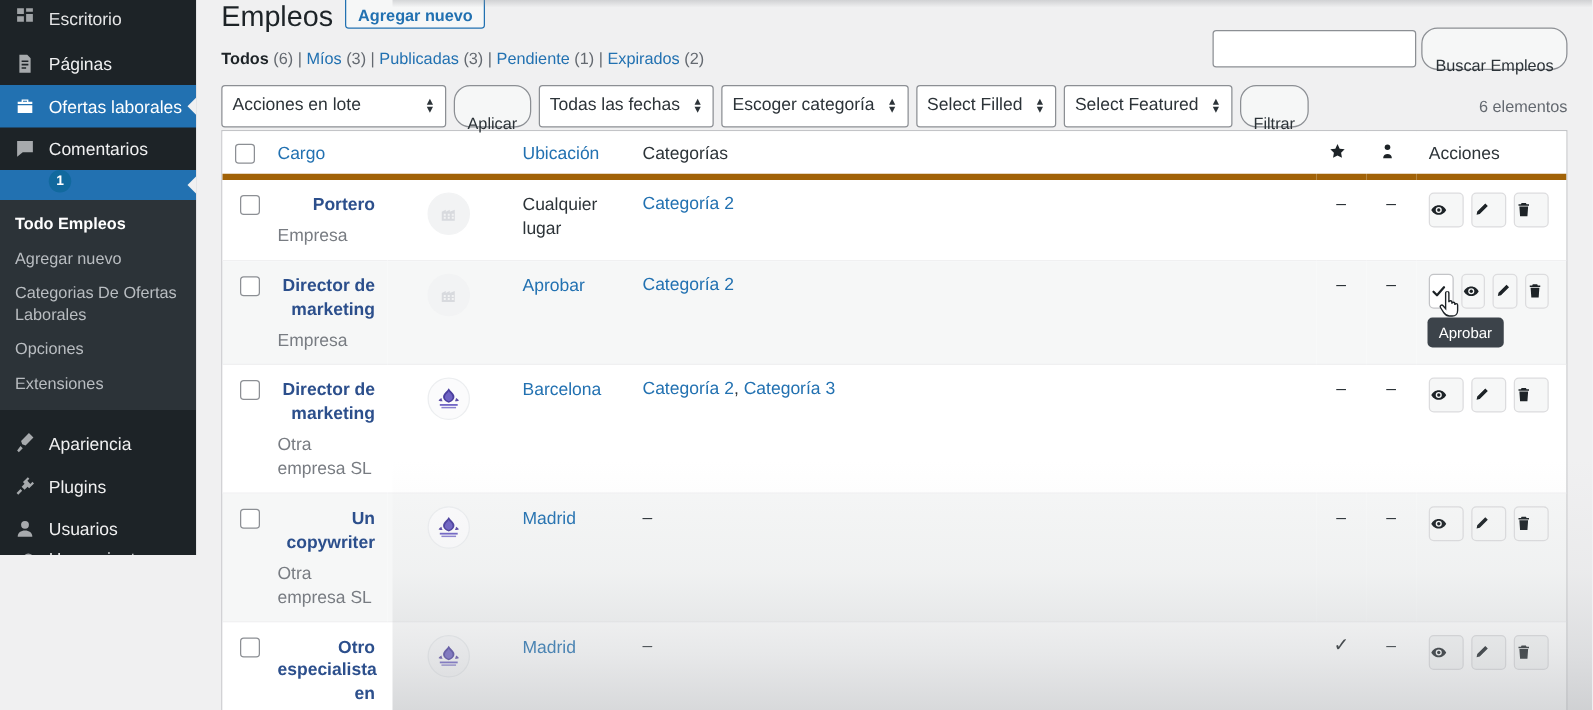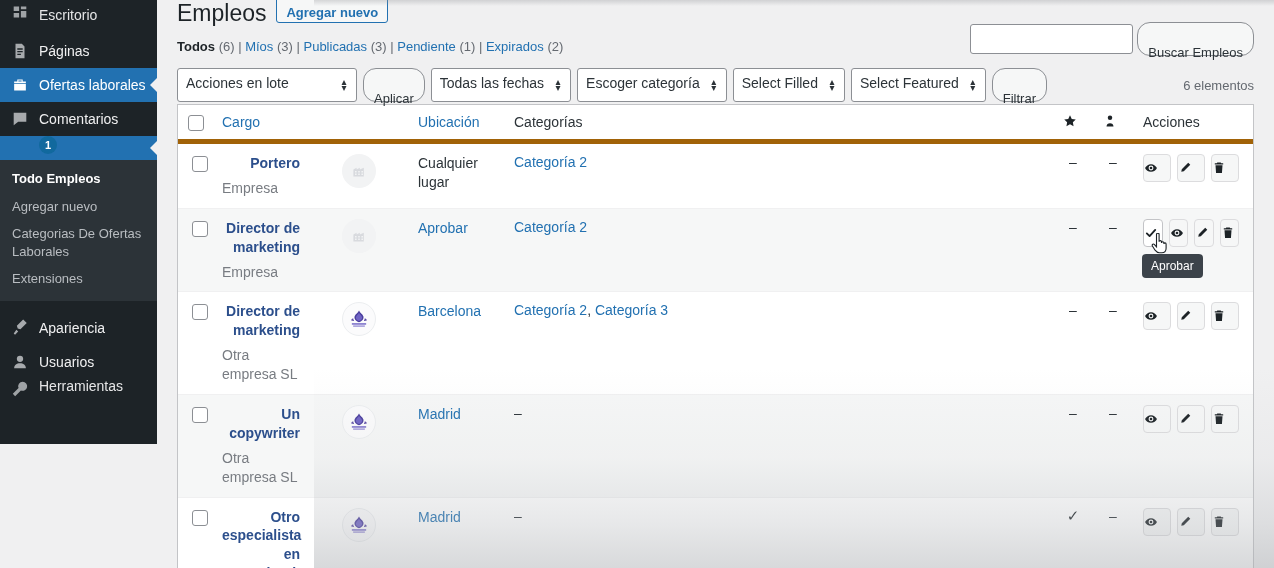--- a/index.html
+++ b/index.html
@@ -371,34 +371,43 @@
       <span class="nav-label">Comentarios</span>
     </div>
     <div class="nav-item current badge-row" style="height:24px;">
       <span class="awaiting-badge">1</span>
     </div>
 
     <div id="submenu">
       <span class="sub-item current">Todo Empleos</span>
       <span class="sub-item">Agregar nuevo</span>
       <span class="sub-item">Categorias De Ofertas Laborales</span>
+      <span class="sub-item">Opciones</span>
       <span class="sub-item">Extensiones</span>
     </div>
 
     <div class="nav-sep"></div>
 
     <div class="nav-item">
       <span class="nico">
         <svg width="18" height="18" viewBox="0 0 20 20" fill="currentColor">
             <path d="M15.5 2.5l2 2-7 7-3-1-1-3 7-7zM6 12l2 2-3.5 3.5L3 16l3-4z"></path>
           </svg>
       </span>
       <span class="nav-label">Apariencia</span>
     </div>
 
+    <div class="nav-item">
+      <span class="nico">
+        <svg width="18" height="18" viewBox="0 0 20 20" fill="currentColor">
+            <path d="M12.5 2l1.4 1.4-1.8 1.8 2.7 2.7 1.8-1.8L18 7.5l-4.3 4.3-1.4-1.4L9.6 13 7 10.4l2.6-2.7L8.2 6.3 12.5 2zM6 12.5l1.5 1.5L4 17.5 2.5 16 6 12.5z"></path>
+          </svg>
+      </span>
+      <span class="nav-label">Plugins</span>
+    </div>
 
     <div class="nav-item">
       <span class="nico">
         <svg width="18" height="18" viewBox="0 0 20 20" fill="currentColor">
             <circle cx="10" cy="6.5" r="3.5"></circle>
             <path d="M3.5 17c0-3.6 2.9-5.5 6.5-5.5s6.5 1.9 6.5 5.5H3.5z"></path>
           </svg>
       </span>
       <span class="nav-label">Usuarios</span>
     </div>

